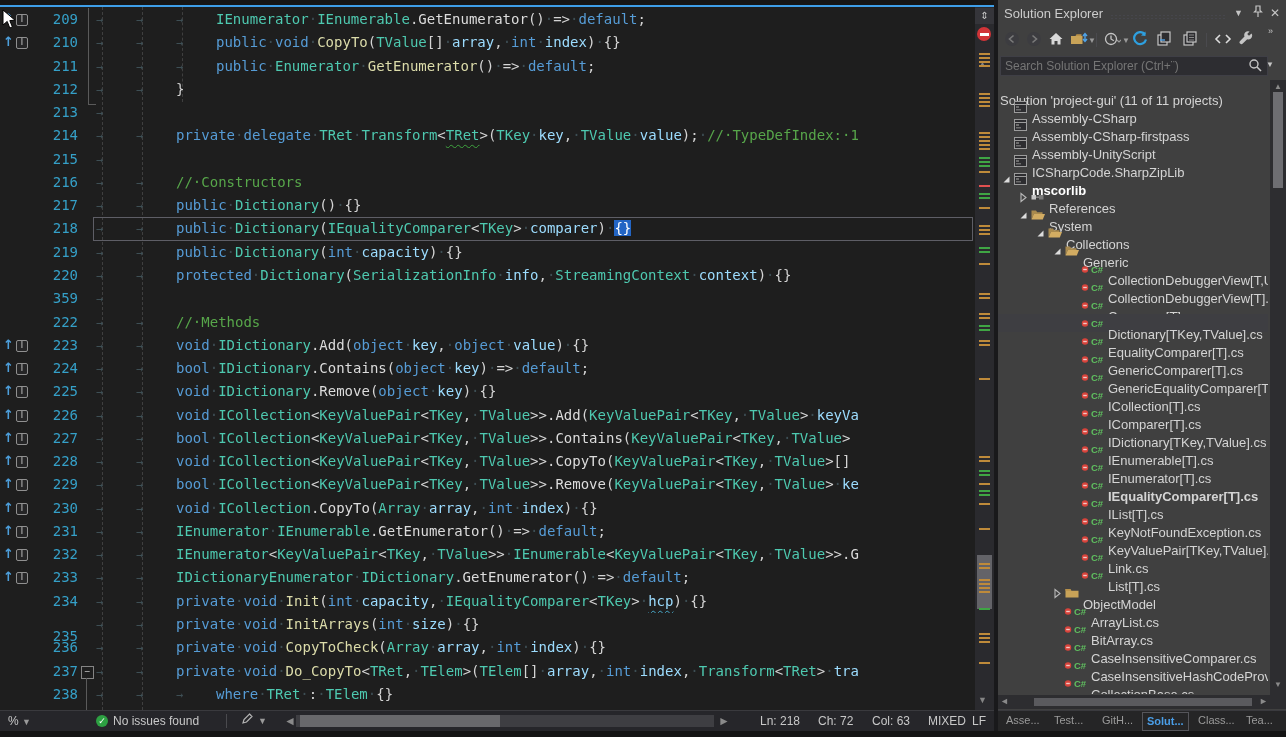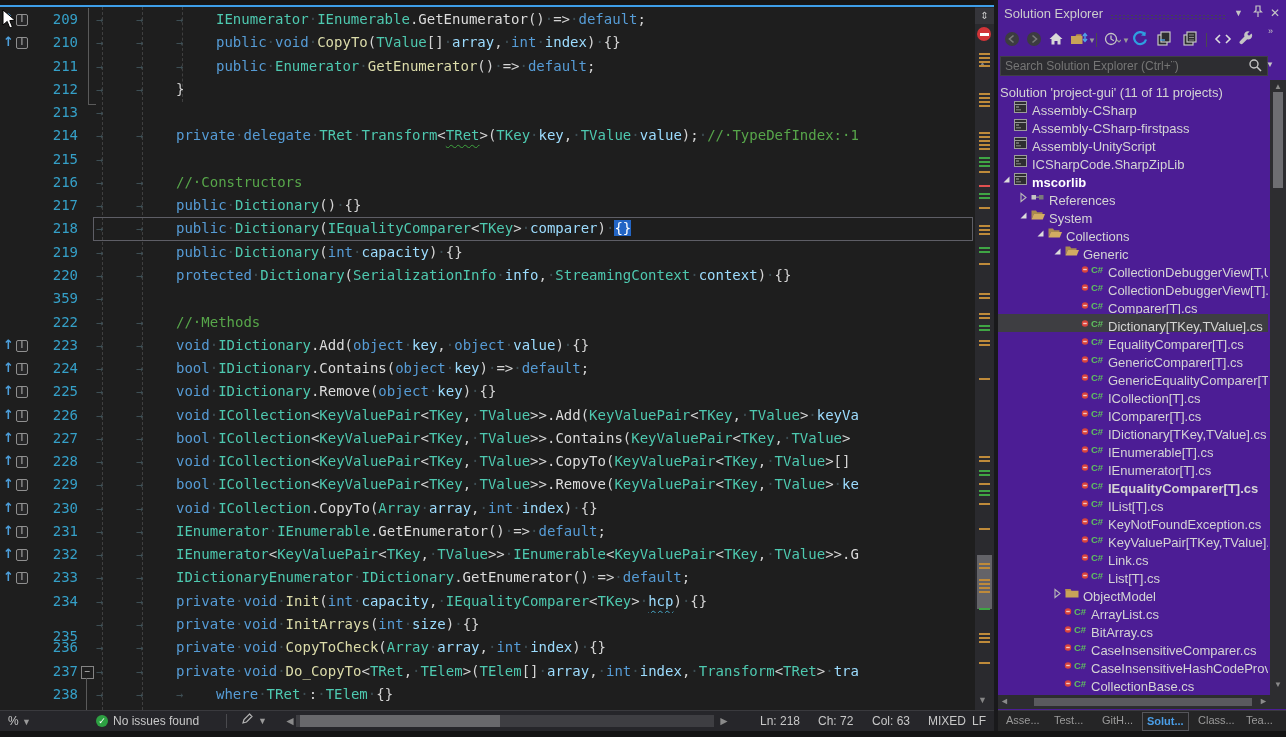--- a/index.html
+++ b/index.html
@@ -49,34 +49,34 @@
   #ebar{left:0;top:710px;width:994px;height:21px;background:#26262A;border-top:1px solid #3A3A3E;
         color:#C8C8C8;font-size:12px;}
   #ebar .it{position:absolute;top:0;height:20px;line-height:20px;}
   .vsep{position:absolute;top:3px;width:1px;height:14px;background:#4A4A4E;}
   #chk{position:absolute;left:0;top:4px;width:12px;height:12px;border-radius:50%;background:#2DA042;
        color:#fff;font-size:9px;line-height:12px;text-align:center;}
   #h-track{position:absolute;left:296px;top:4px;width:418px;height:12px;background:#3E3E42;}
   #h-thumb{position:absolute;left:4px;top:0;width:200px;height:12px;background:#68686B;}
   .caret{color:#9A9A9A;font-size:9px;}
   
-  #se{left:998px;top:0;width:288px;height:731px;background:#4c1d95;color:#D4D4D4;overflow:hidden;}
+  #se{left:998px;top:0;width:288px;height:731px;background:#404040;color:#D4D4D4;overflow:hidden;}
   #se-title{position:absolute;left:6px;top:6px;font-size:13px;color:#CCCCCC;}
   #se-grip{position:absolute;left:112px;top:14px;width:116px;height:6px;
            background-image:radial-gradient(circle,#46464C 1px,transparent 1px);background-size:4px 3px;}
   .tbtn{position:absolute;top:4px;color:#C5C5C5;font-size:12px;}
   #se-toolbar{position:absolute;left:0;top:26px;width:288px;height:28px;}
   #se-toolbar .ico{position:absolute;top:5px;width:18px;height:18px;}
   #se-search{position:absolute;left:2px;top:56px;width:268px;height:20px;background:#2D2D31;
              border:1px solid #3F3F46;box-sizing:border-box;color:#7E7E7E;font-size:12px;
              font-family:"Liberation Sans",sans-serif;padding:0 4px;}
   #se-tree{position:absolute;left:0;top:80px;width:270px;height:614px;overflow:hidden;}
   .trow{position:absolute;left:0;width:288px;height:18px;line-height:18px;font-size:13px;white-space:pre;}
   .trow.sel{background:#3E3E42;}
-  .trow .lbl{position:absolute;top:4px;}
+  .trow .lbl{position:absolute;top:12px;}
   .trow .chev{position:absolute;top:2px;width:12px;height:14px;}
   .trow .tico{position:absolute;top:1px;width:16px;height:16px;}
   .bold{font-weight:bold;color:#FFFFFF;}
   #se-hscroll{position:absolute;left:0;top:695px;width:272px;height:14px;background:#2D2D30;}
   #se-hthumb{position:absolute;left:36px;top:3px;width:218px;height:8px;background:#5A5A5E;}
   #se-vscroll{position:absolute;left:272px;top:80px;width:16px;height:629px;background:#2D2D30;}
   #se-vthumb{position:absolute;left:3px;top:12px;width:10px;height:96px;background:#6E6E72;}
   
   #tabs{left:998px;top:710px;width:288px;height:21px;background:#252526;border-top:1px solid #3A3A3E;}
   .ttab{position:absolute;top:1px;height:17px;line-height:17px;font-size:11px;color:#9A9A9A;padding:0 4px;}

